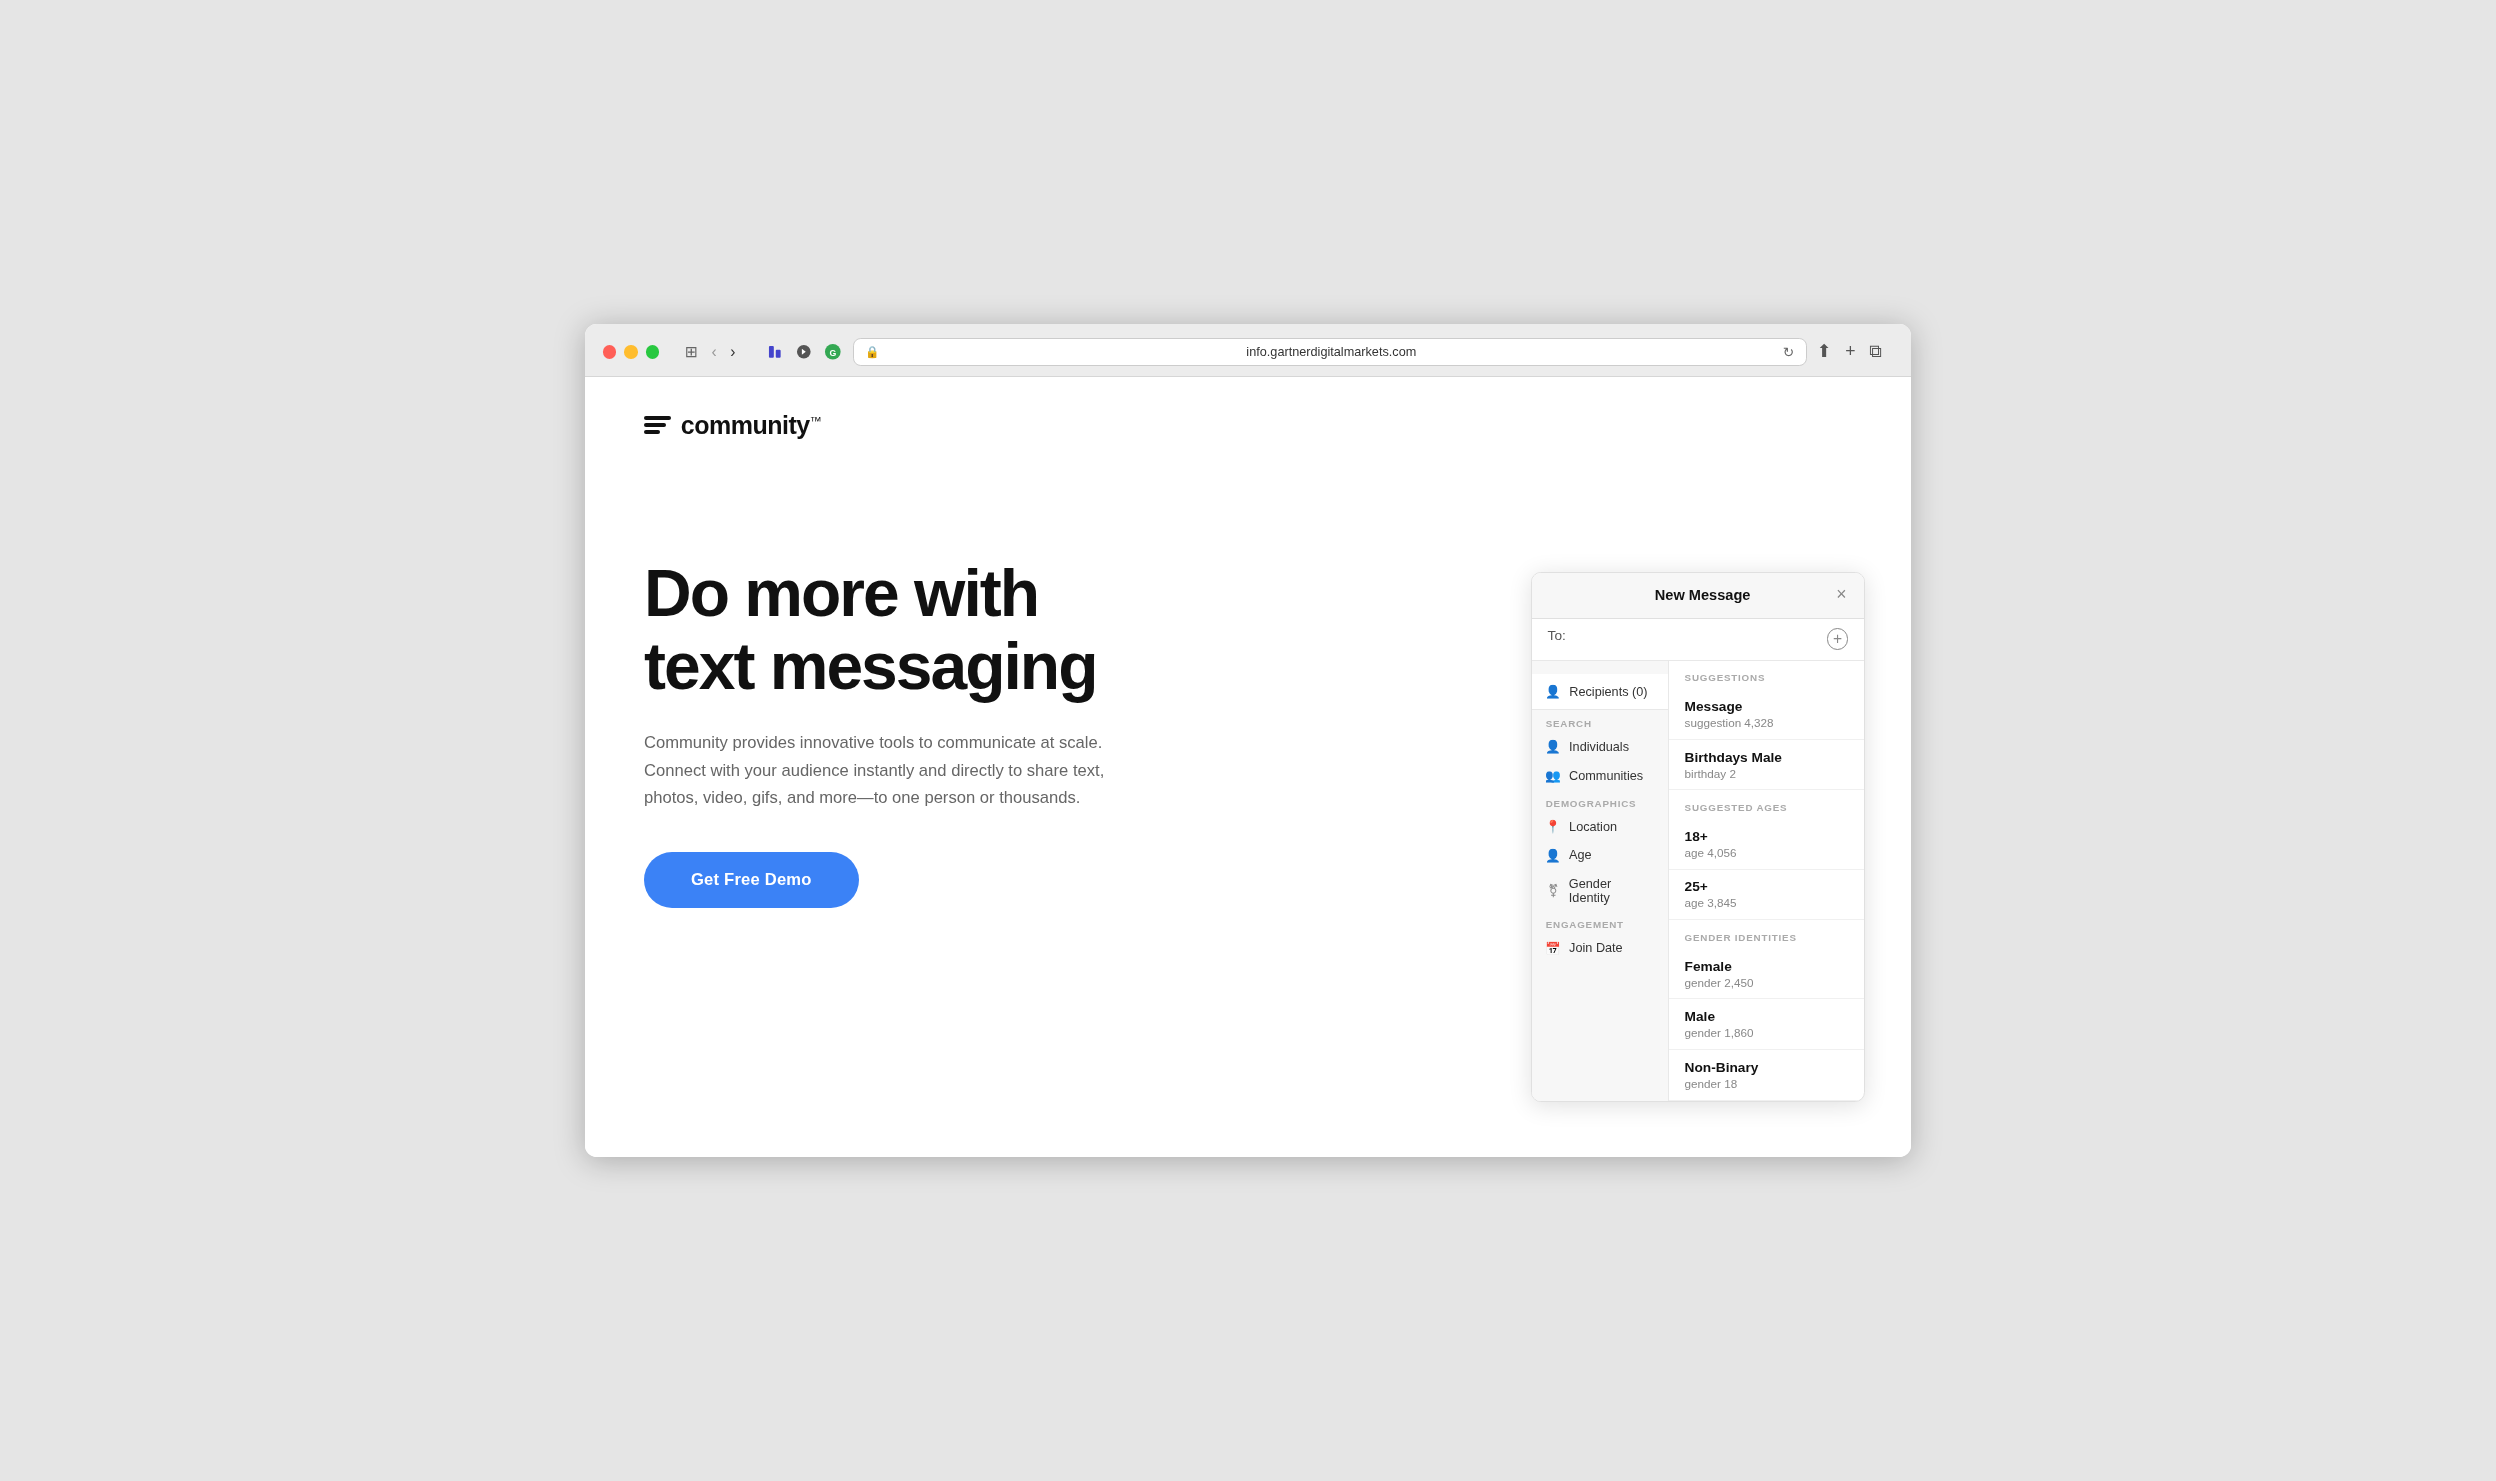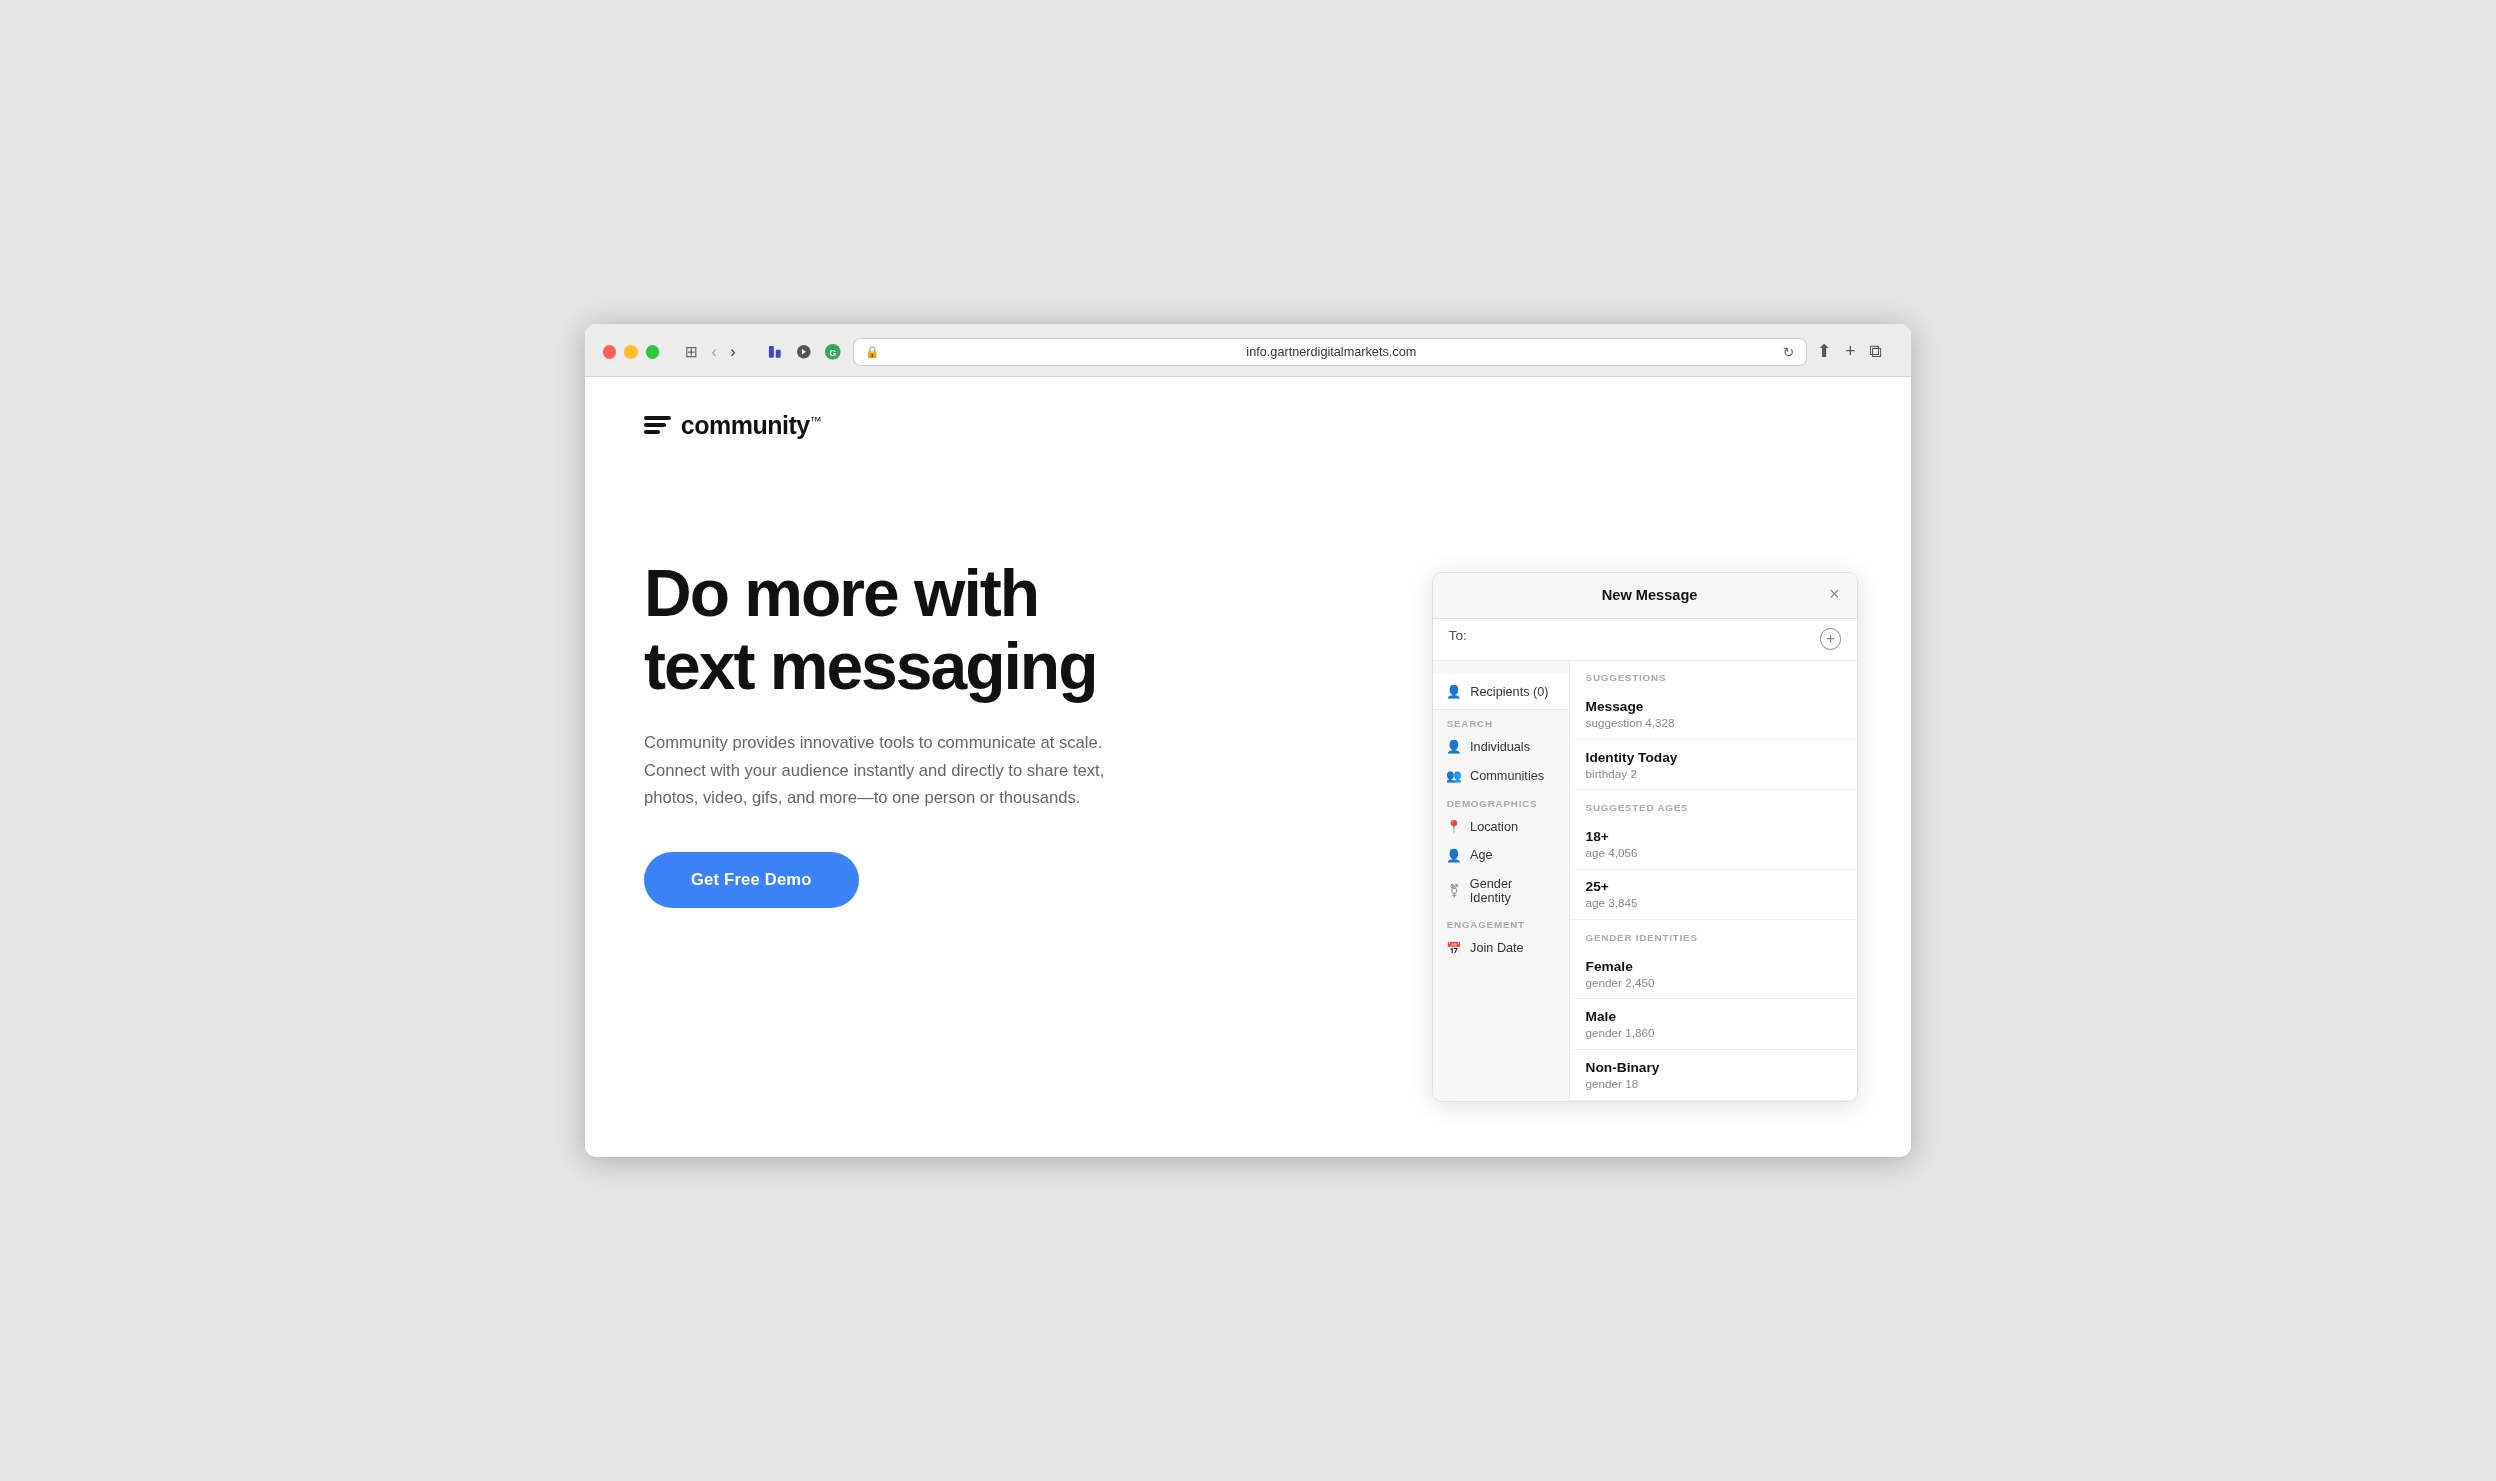--- a/index.html
+++ b/index.html
@@ -214,22 +214,22 @@
       font-size: 16.6px;
       font-weight: 600;
       cursor: pointer;
       letter-spacing: 0.2px;
     }
 
     
     .message-panel {
       position: absolute;
       top: 195px;
-      right: 53px;
-      width: 426px;
+      right: 46px;
+      width: 334px;
       background: #fff;
       border: 1px solid #e0e0e0;
       border-radius: 9.8px;
       box-shadow: 0 3.9px 23.4px rgba(0,0,0,0.12);
       overflow: hidden;
     }
 
     .panel-header {
       background: #f7f7f7;
       border-bottom: 1px solid #e0e0e0;
@@ -522,21 +522,21 @@
 
           <div class="suggestions-section">
             <div class="suggestions-label">SUGGESTIONS</div>
 
             <div class="suggestion-item">
               <div class="suggestion-name">Message</div>
               <div class="suggestion-sub">suggestion 4,328</div>
             </div>
 
             <div class="suggestion-item">
-              <div class="suggestion-name">Identity Today</div>
+              <div class="suggestion-name">Birthdays Male</div>
               <div class="suggestion-sub">birthday 2</div>
             </div>
 
             <div class="suggestions-label">SUGGESTED AGES</div>
 
             <div class="suggestion-item">
               <div class="suggestion-name">18+</div>
               <div class="suggestion-sub">age 4,056</div>
             </div>
 

